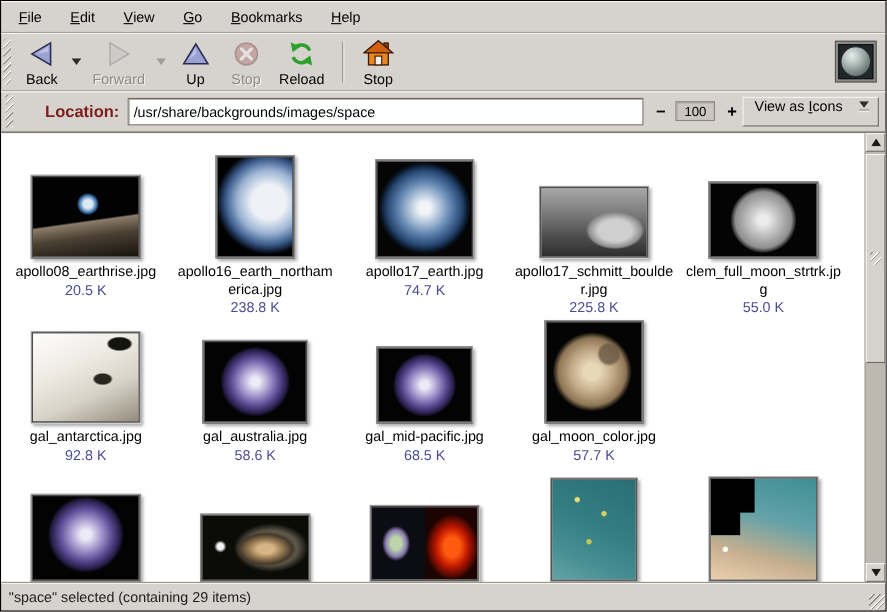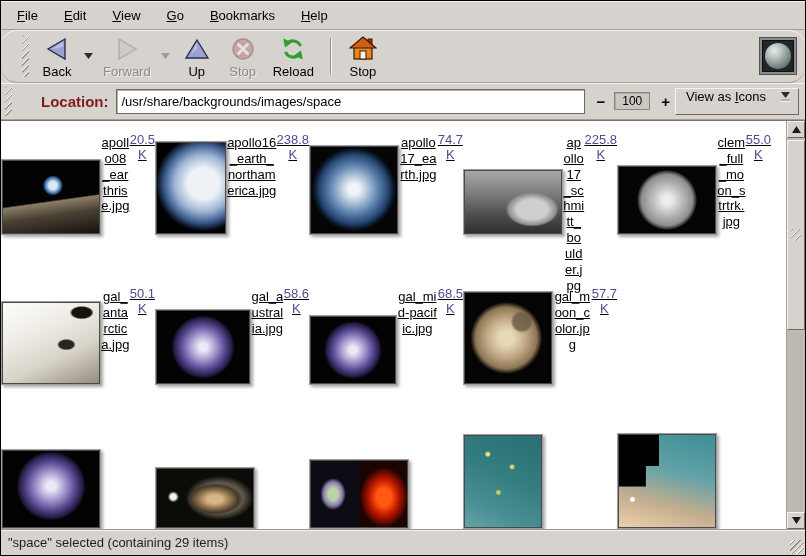--- a/index.html
+++ b/index.html
@@ -7,22 +7,22 @@
   body { width:806px; height:556px; font-family:"Liberation Sans", sans-serif; }
   .window { width:806px; height:556px; border:1px solid #000; background:#d6d3ce; display:flex; flex-direction:column; overflow:hidden; }
 
   
   .menubar { height:29px; flex:0 0 29px; display:flex; align-items:stretch; padding-left:6px;
              box-shadow: inset 0 1px 0 #f5f3ef; border-bottom:1px solid #a39f97; }
   .menu-item { display:flex; align-items:center; padding:0 10px; margin-right:6px; font-size:13px; color:#000; cursor:default; }
   .menu-item u { text-decoration:underline; }
 
   
-  .toolbar { height:53px; flex:0 0 53px; display:flex; align-items:center; padding:2px 6px 2px 19px;
-             box-shadow: inset 0 1px 0 #f5f3ef; border-bottom:1px solid #a39f97;border-radius:16px; }
+  .toolbar { height:53px; flex:0 0 53px; display:flex; align-items:center; padding:2px 6px 2px 0;
+             box-shadow: inset 0 1px 0 #f5f3ef; border-bottom:1px solid #a39f97; }
   .grip { width:7px; align-self:stretch; margin:3px 5px 3px 2px;
           background:repeating-linear-gradient(135deg,#f5f3ef 0 1px,#9a968e 1px 2px,transparent 2px 5px); }
   .tb-btn { display:flex; flex-direction:column; align-items:center; justify-content:flex-end; padding:3px 7px 2px; min-width:46px; }
   .tb-btn .tb-icon { height:28px; display:flex; align-items:center; }
   .tb-label { font-size:13px; color:#000; margin-top:1px; white-space:nowrap; }
   .tb-btn.disabled .tb-label { color:#8e8a82; text-shadow:1px 1px 0 #f1efeb; }
   .tb-btn.disabled .tb-icon { opacity:.55; filter:grayscale(.2); }
   .tb-drop { width:16px; height:44px; display:flex; align-items:center; justify-content:center; }
   .tb-sep { width:1px; align-self:stretch; margin:6px 9px; background:#9a968e; box-shadow:1px 0 0 #f5f3ef; }
   .tb-spacer { flex:1; }
@@ -44,21 +44,21 @@
                 background:#d6d3ce; border:1px solid; border-color:#f6f4f0 #6e6a62 #6e6a62 #f6f4f0; }
   .view-combo-label { font-size:13px; color:#000; white-space:nowrap; }
   .view-combo-ind { margin-left:12px; display:flex; flex-direction:column; align-items:center; gap:1px; padding:3px 3px; }
   .view-combo-ind .bar { width:9px; height:2px; background:#b5b1a9; box-shadow:0 1px 0 #f5f3ef; }
 
   
   .content { flex:1; display:flex; background:#fff; border-top:1px solid #7c786f; overflow:hidden; position:relative; }
   .grid { flex:1; overflow:hidden; padding-top:10px; }
   .file-row { display:flex; align-items:flex-start; }
   .file-row-1 { height:154px; } .file-row-2 { height:142px; }
-  .file-cell { width:154px; flex:0 0 154px; display:flex; flex-direction:row; align-items:flex-start;text-decoration:underline; }
+  .file-cell { width:154px; flex:0 0 154px; display:flex; flex-direction:column; align-items:center; }
   .thumbwrap { display:flex; align-items:flex-end; justify-content:center; }
   .file-row-1 .thumbwrap { height:104px; } .file-row-2 .thumbwrap { height:100px; } .file-row-3 .thumbwrap { height:102px; }
   .thumb { border:2px solid #9f9f9f; outline:1px solid #4a4a4a; outline-offset:-2px; box-shadow:2px 2px 3px rgba(0,0,0,.35); }
   .file-name { font-size:13px; color:#000; text-align:center; max-width:146px; word-break:break-all; line-height:1.22; margin-top:4px; }
   .file-size { font-size:13px; color:#4c4c94; text-align:center; margin-top:1px; }
 
   
   .t-earthrise { background:
       radial-gradient(circle 10px at 52% 34%, #dce9f2 0 4px, #5b8fc0 7px, #20406a 9px, transparent 10px),
       linear-gradient(172deg, transparent 54%, #8a7c68 56%, #4a4134 72%, #17120d 100%), #020202; }
@@ -273,21 +273,21 @@
             <div class="file-name">clem_full_moon_strtrk.jpg</div>
             <div class="file-size">55.0 K</div>
           </div>
         </div>
         <div class="file-row file-row-2">
           <div class="file-cell">
             <div class="thumbwrap">
               <div class="thumb t-antarctica" style="width: 100px; height: 84px;"></div>
             </div>
             <div class="file-name">gal_antarctica.jpg</div>
-            <div class="file-size">50.1 K</div>
+            <div class="file-size">92.8 K</div>
           </div>
           <div class="file-cell">
             <div class="thumbwrap">
               <div class="thumb t-purple-earth" style="width: 96px; height: 76px;"></div>
             </div>
             <div class="file-name">gal_australia.jpg</div>
             <div class="file-size">58.6 K</div>
           </div>
           <div class="file-cell">
             <div class="thumbwrap">

